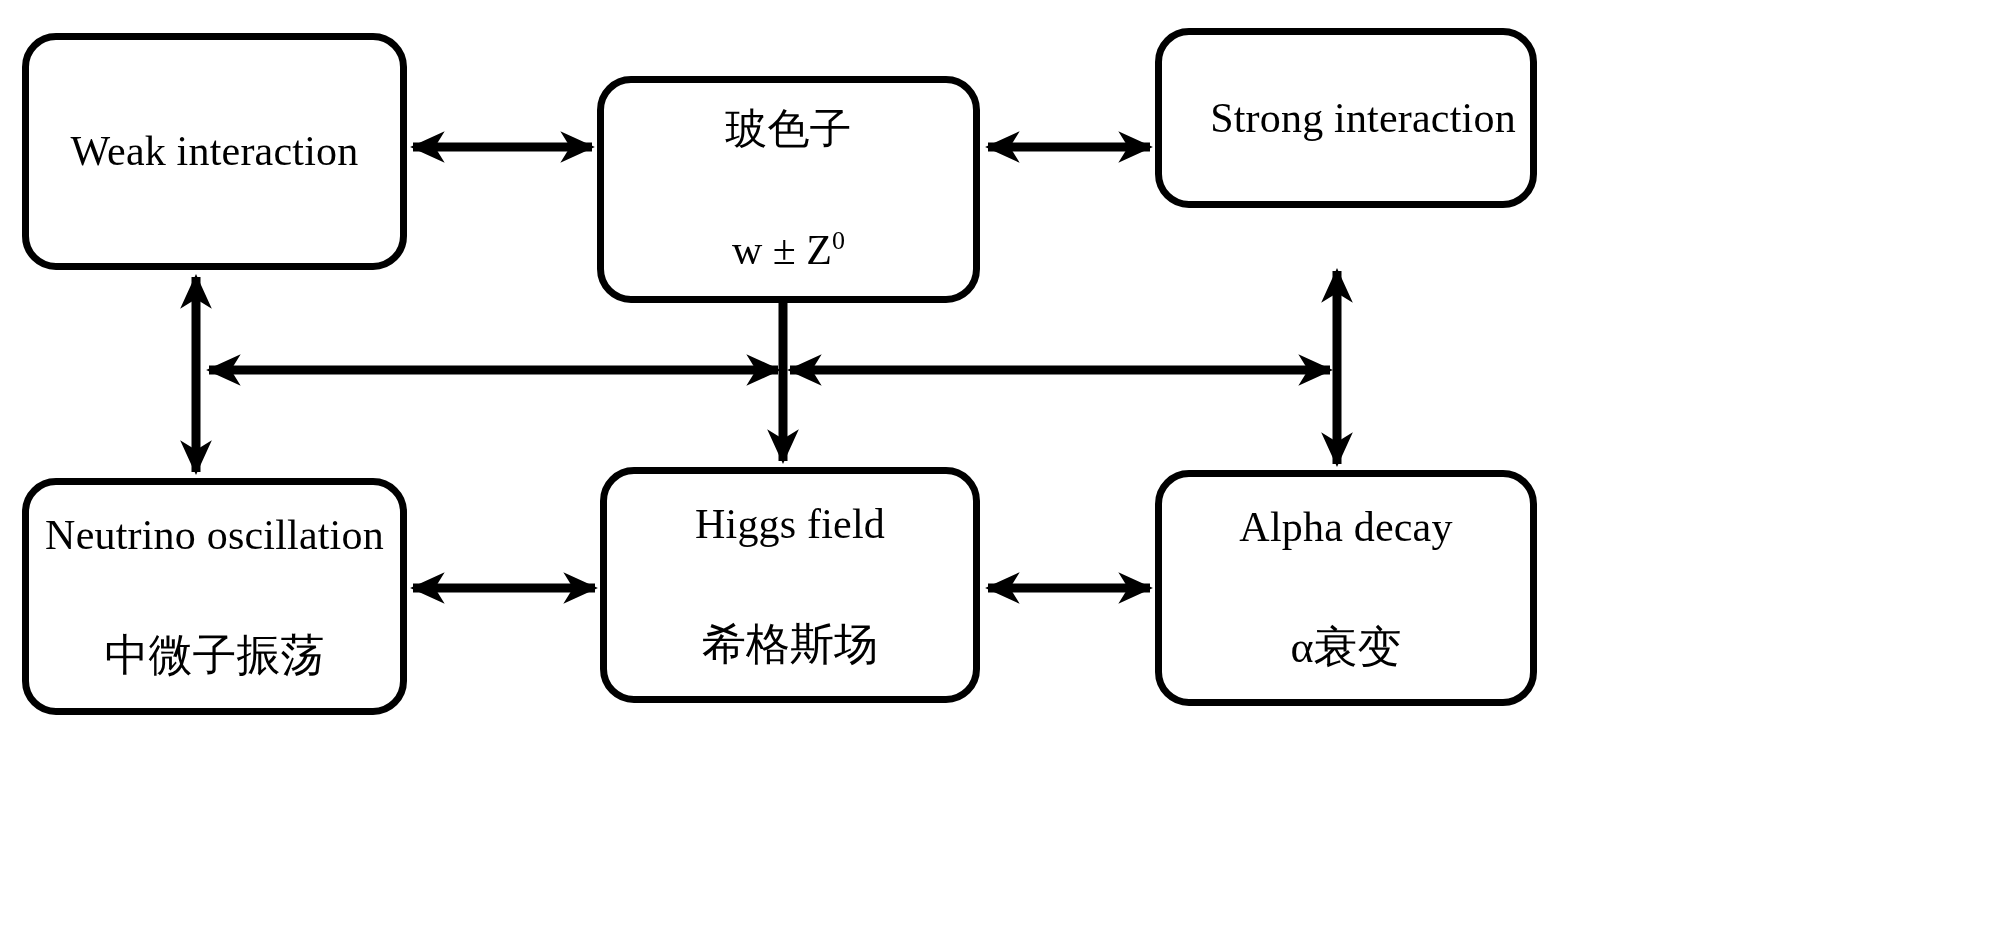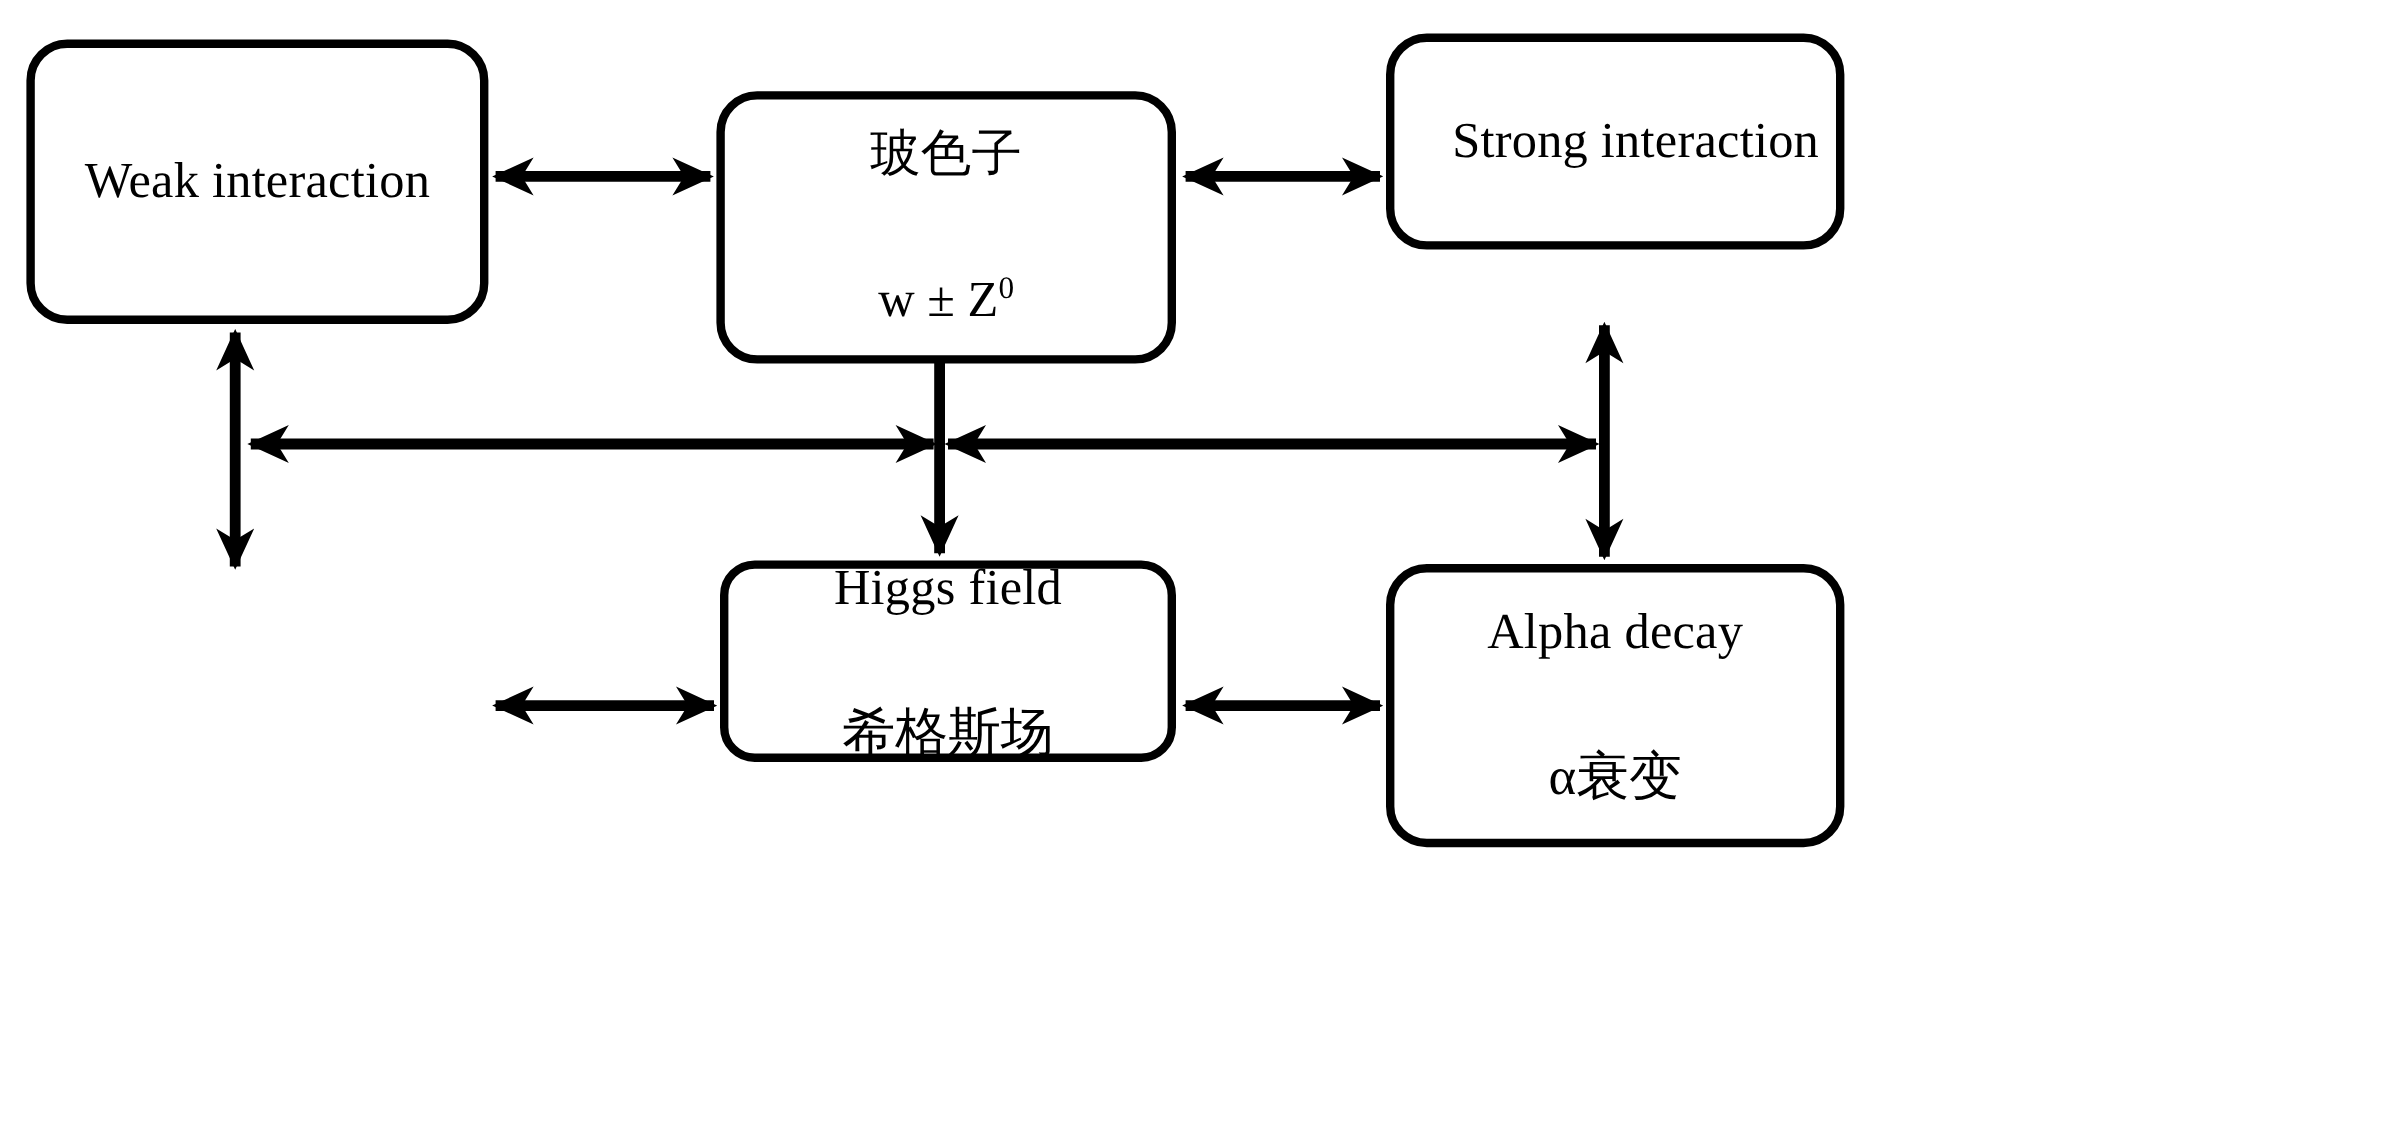--- a/index.html
+++ b/index.html
@@ -92,22 +92,26 @@
 
   <div class="node" style="left:597px;top:28px;width:383px;height:227px;margin-top:48px;">
     <div class="line-en">玻色子</div>
     <div class="line-formula"><span>w ± Z</span><sup>0</sup></div>
   </div>
 
   <div class="node" style="left:1155px;top:28px;width:382px;height:180px;padding-left:34px;">
     <div class="line-en">Strong interaction</div>
   </div>
 
+  <div class="node" style="left:22px;top:478px;width:385px;height:237px;">
+    <div class="line-en">Neutrino oscillation</div>
+    <div class="line-zh">中微子振荡</div>
+  </div>
 
-  <div class="node" style="left:600px;top:467px;width:380px;height:168px;border-radius:29px;">
+  <div class="node" style="left:600px;top:467px;width:380px;height:236px;">
     <div class="line-en">Higgs field</div>
     <div class="line-zh">希格斯场</div>
   </div>
 
   <div class="node" style="left:1155px;top:470px;width:382px;height:236px;">
     <div class="line-en">Alpha decay</div>
     <div class="line-zh">α衰变</div>
   </div>
 
 </div>

